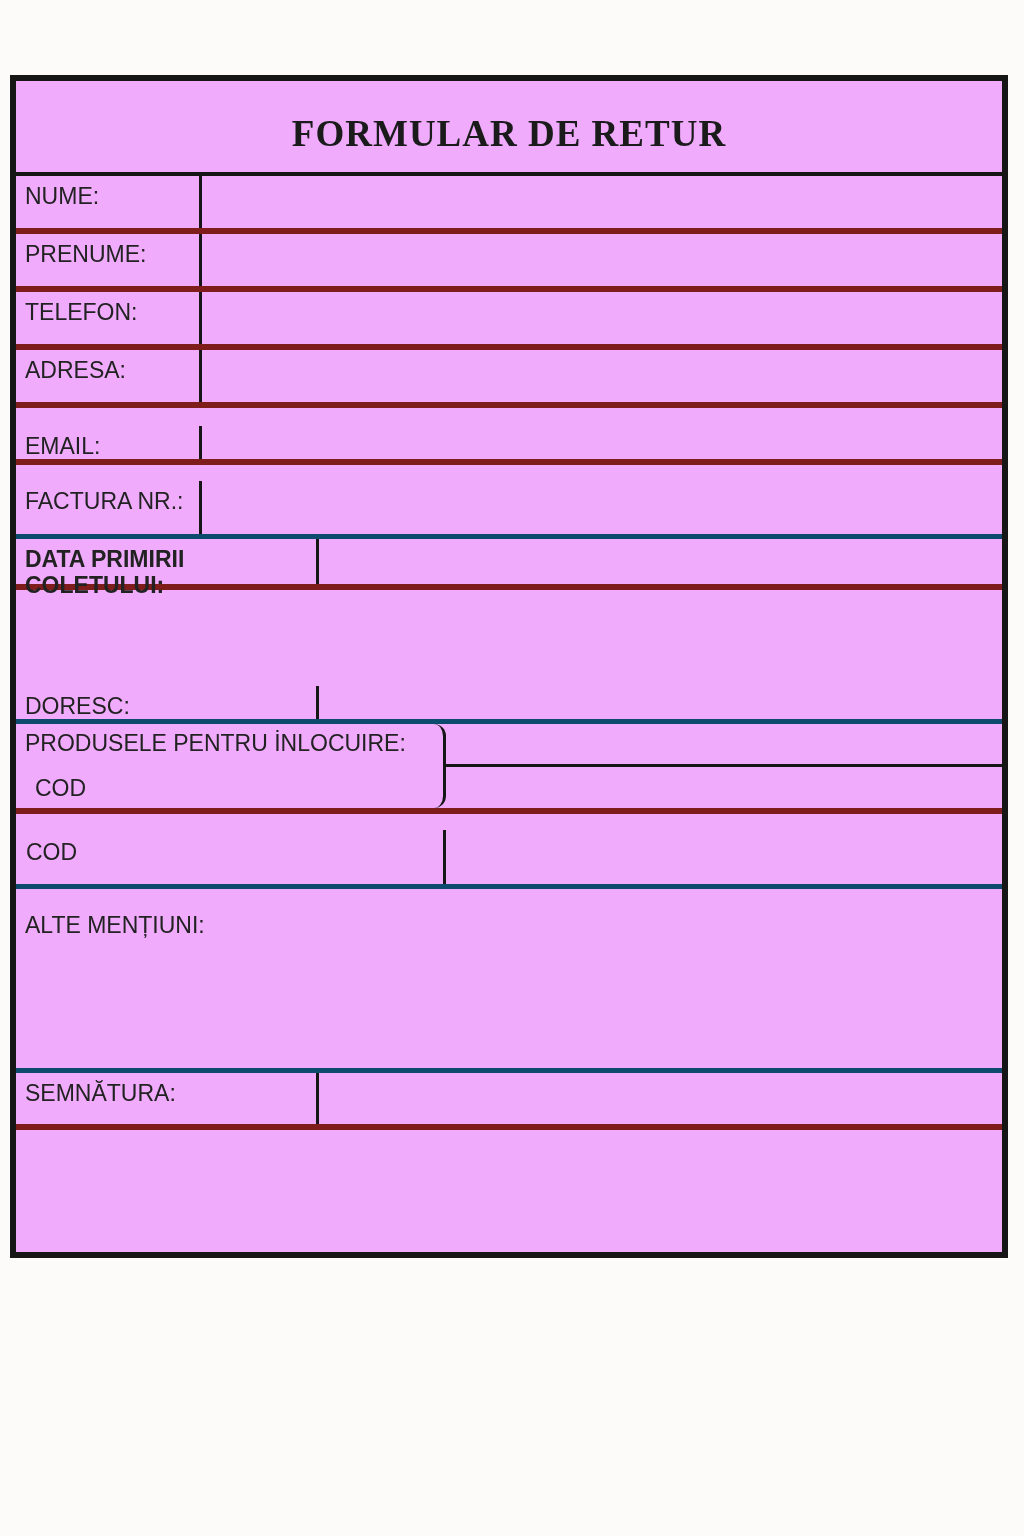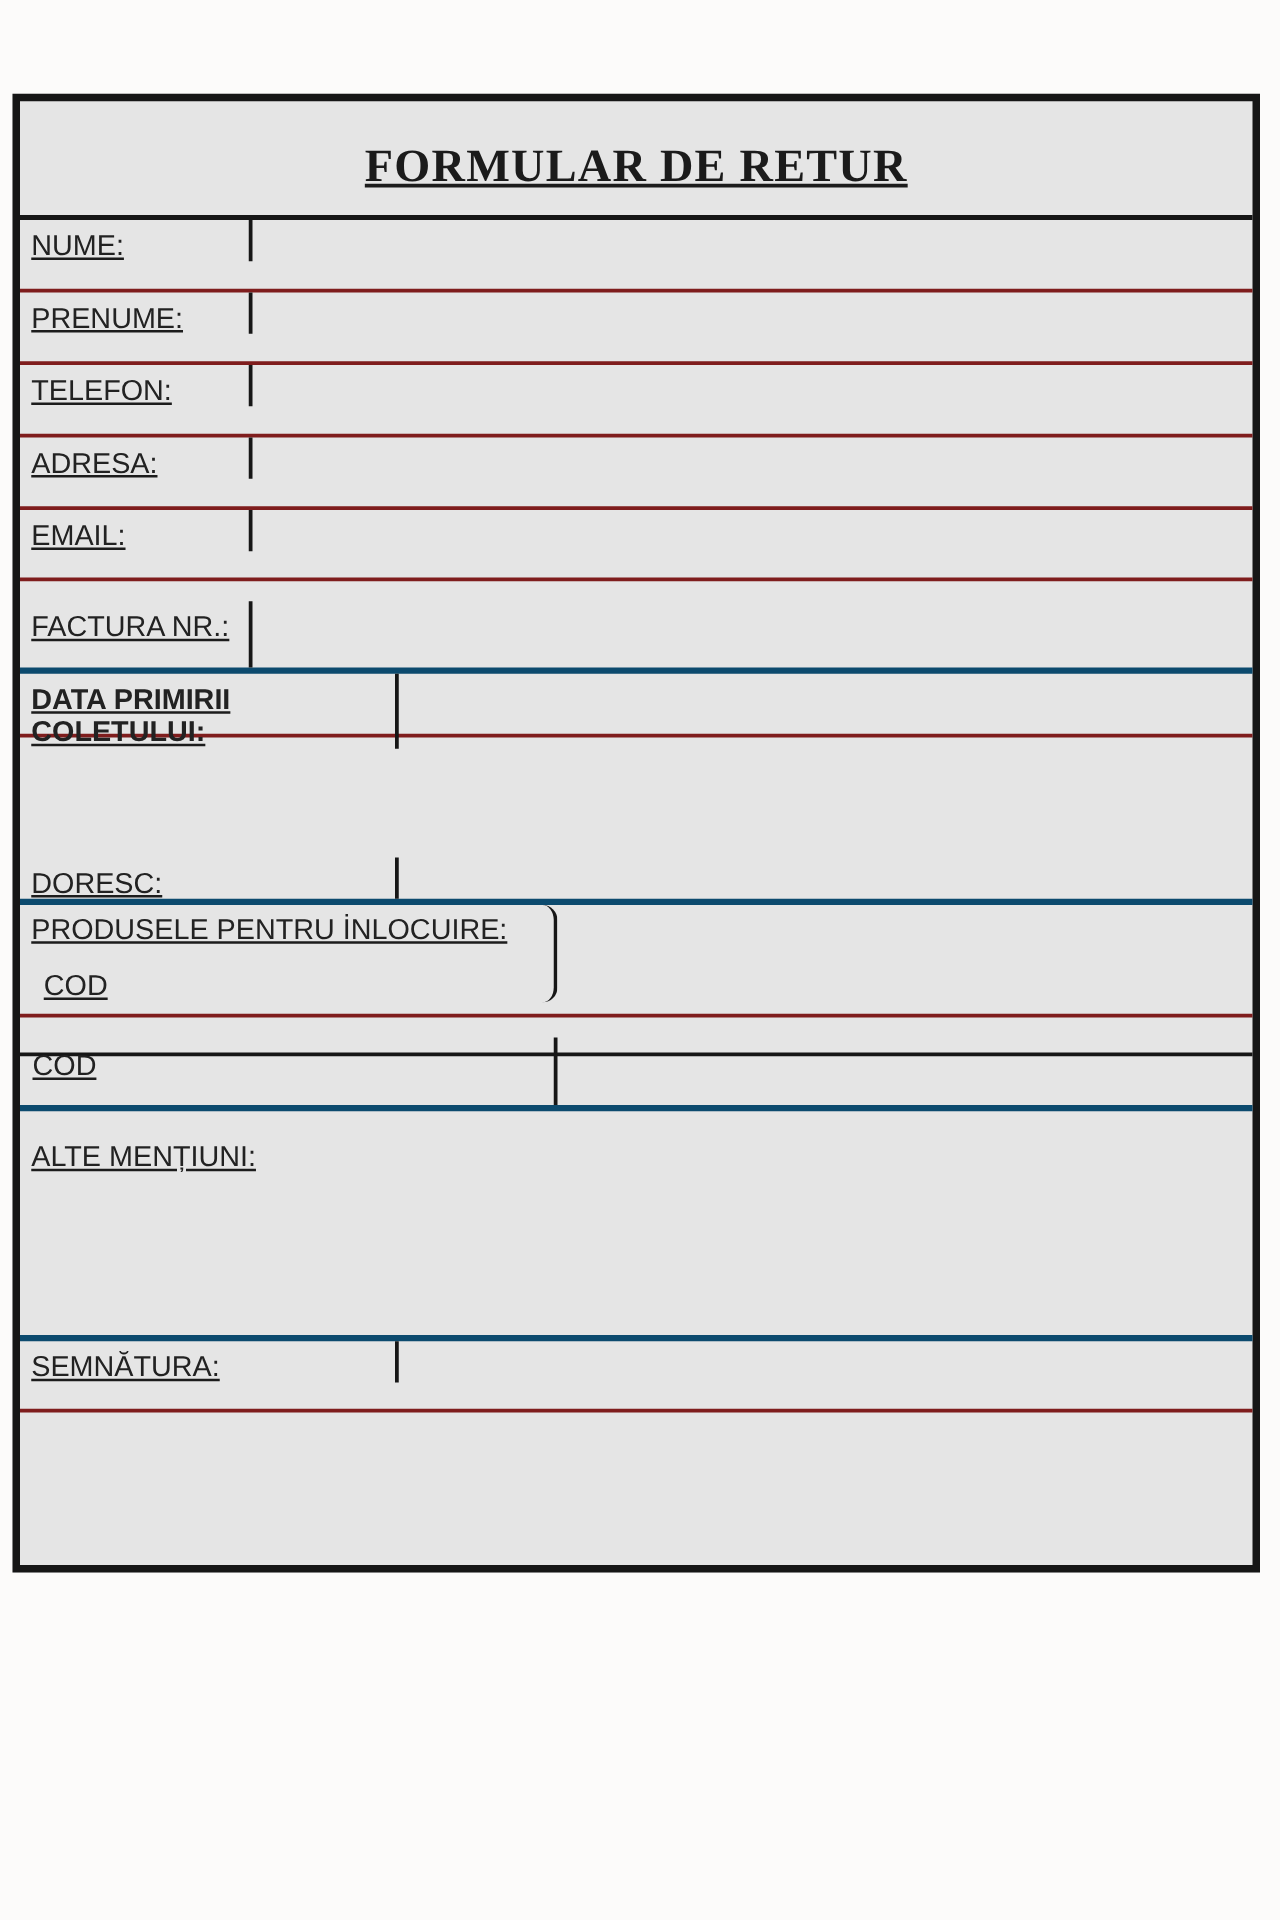--- a/index.html
+++ b/index.html
@@ -15,27 +15,26 @@
     inset: 0;
     background: #fcfbfa;
   }
   .form {
     position: absolute;
     left: 10px;
     top: 75px;
     width: 998px;
     height: 1183px;
     border: 6px solid #161616;
-    background: #e5e5e5;
+    background: #f0abfc;
     display: flex;
     flex-direction: column;
-    text-decoration: underline;
   }
   .row { display: flex; width: 100%; flex: 0 0 auto; }
-  .bb3 { border-bottom: 3px solid #7f1d1d; flex-direction: column; }
+  .bb3 { border-bottom: 6px solid #7f1d1d; }
   .bb4 { border-bottom: 4px solid #161616; }
   .bb5 { border-bottom: 5px solid #0c4a6e; margin-top: 16px; }
 
   .title-row {
     height: 95px;
     align-items: center;
     justify-content: center;
   }
   .title {
     font-family: "Liberation Serif", serif;
@@ -53,21 +52,21 @@
     font-size: 23px;
     line-height: 1.15;
     color: #222;
   }
   .w-s { width: 186px; }
   .w-m { width: 303px; }
   .w-l { width: 430px; }
   .value-cell { flex: 1 1 auto; position: relative; }
 
   .h58 { height: 58px; }
-  .h57 { height: 57px; }
+  .h57 { height: 57px; align-items: flex-end; }
   .h51 { height: 51px; }
   .h98 { height: 98px; }
 
   .bold { font-weight: 700; }
 
   
   .doresc-row { height: 118px; align-items: flex-end; }
   .doresc-right { flex: 1 1 auto; display: flex; flex-direction: column; }
   .doresc-upper { flex: 0 0 87px; border-bottom: 4px solid #161616; }
   .doresc-lower { flex: 1 1 auto; display: flex; align-items: center; padding-left: 50px; }

